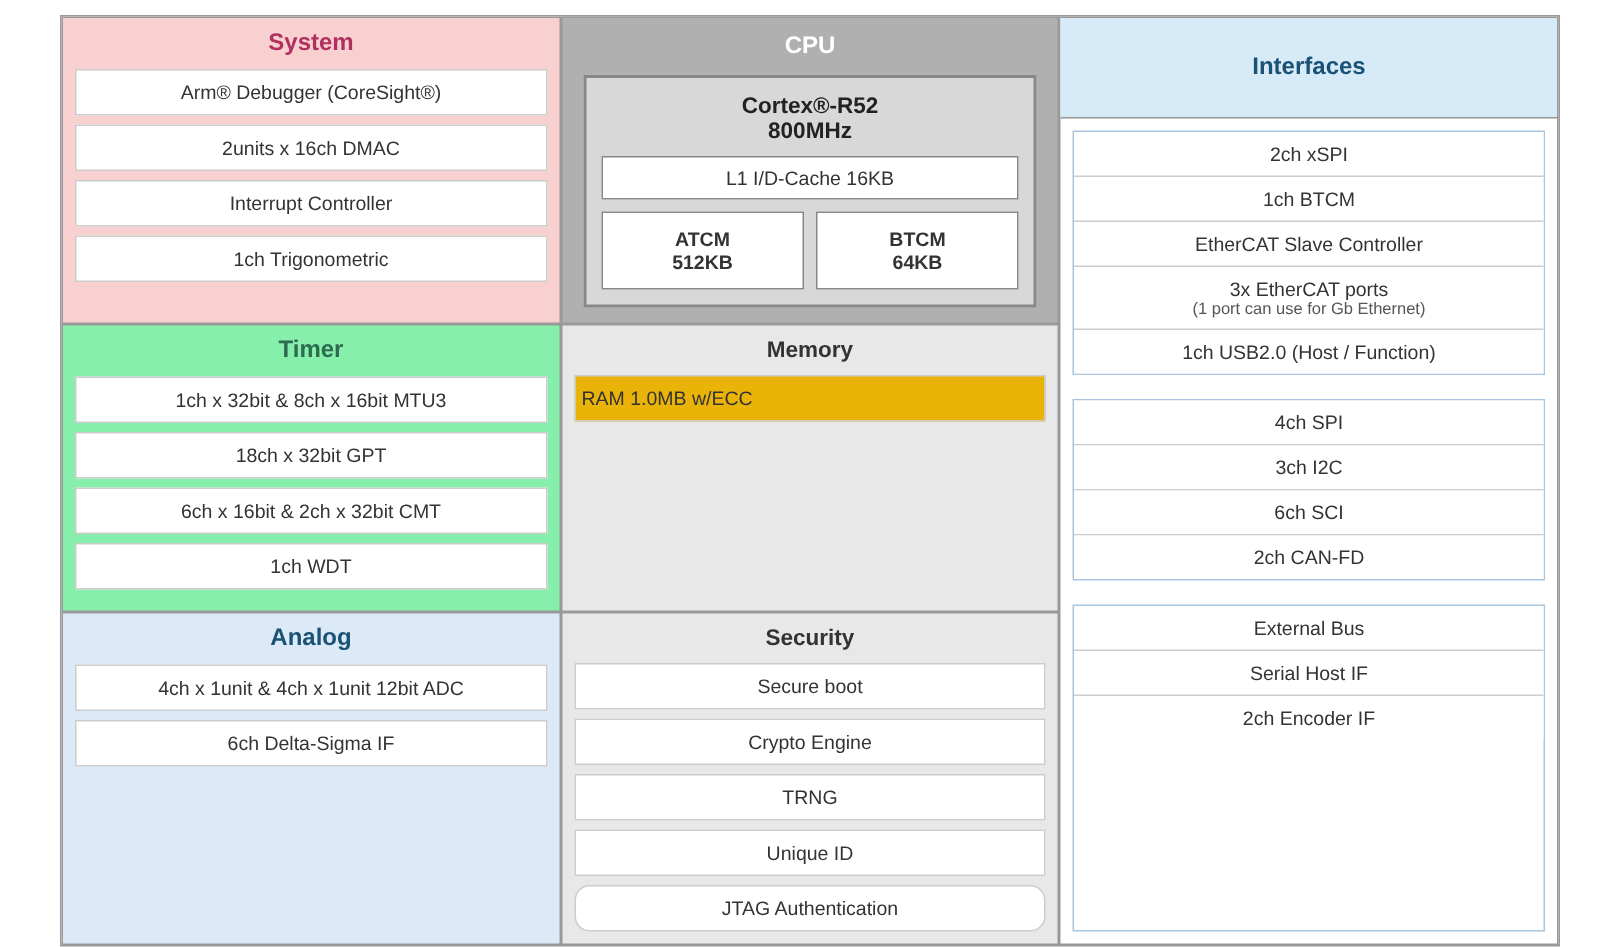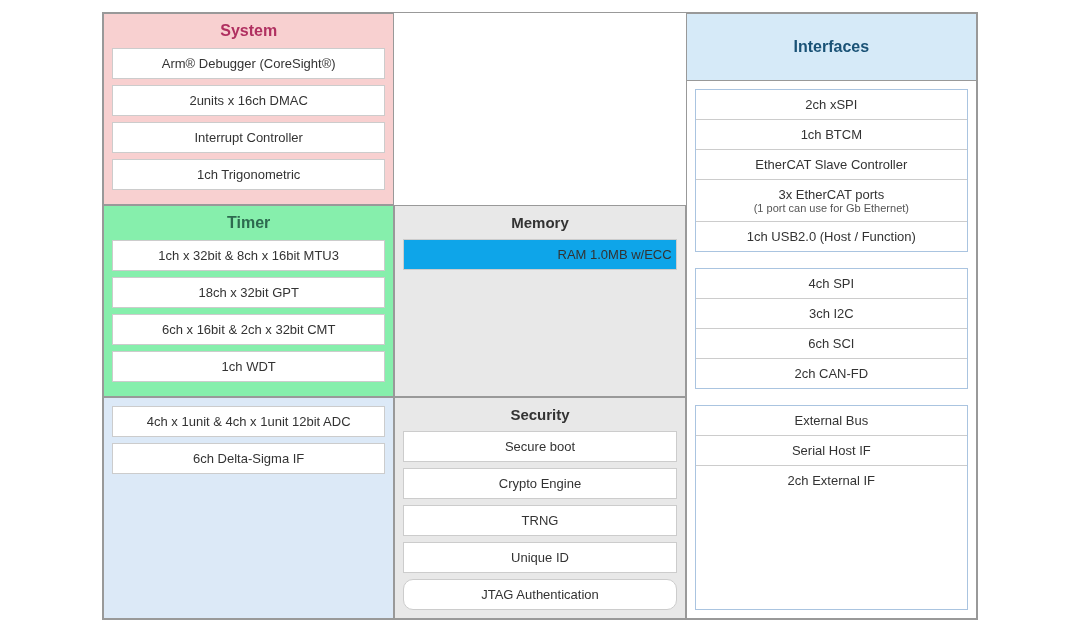--- a/index.html
+++ b/index.html
@@ -6,21 +6,21 @@
     body {
       font-family: Arial, sans-serif;
       background: #fff;
       display: flex;
       justify-content: center;
       align-items: center;
       min-height: 100vh;
       padding: 10px;
     }
     .diagram {
-      width: 876px;
+      width: 1000px;
       border: 1.5px solid #999;
       display: grid;
       grid-template-columns: 1fr 1fr 1fr;
       grid-template-rows: auto auto auto;
       background: #fff;
     }
 
     
     .system-block {
       grid-column: 1;
@@ -195,23 +195,23 @@
       flex-direction: column;
     }
     .memory-block .block-title {
       font-weight: bold;
       font-size: 15px;
       text-align: center;
       color: #333;
       margin-bottom: 8px;
     }
     .memory-block .item {
-      background: #0ea5e9;
-      border: 1px solid #ccc;
-      text-align: right;
+      background: #eab308;
+      border: 1px solid #ccc;
+      text-align: left;
       padding: 7px 4px;
       font-size: 13px;
       color: #333;
     }
 
     
     .security-block {
       grid-column: 2;
       grid-row: 3;
       background: #e8e8e8;
@@ -273,20 +273,40 @@
 <div class="diagram">
 
   <div class="system-block">
     <div class="block-title">System</div>
     <div class="item">Arm® Debugger (CoreSight®)</div>
     <div class="item">2units x 16ch DMAC</div>
     <div class="item">Interrupt Controller</div>
     <div class="item">1ch Trigonometric</div>
   </div>
 
+  <div class="cpu-block">
+    <div class="block-title">CPU</div>
+    <div class="cpu-inner">
+      <div class="cpu-name">
+        <span>Cortex®-R52</span><br>
+        <span>800MHz</span>
+      </div>
+      <div class="cache-box">L1 I/D-Cache 16KB</div>
+      <div class="tcm-row">
+        <div class="tcm-box">
+          <span>ATCM</span><br>
+          <span>512KB</span>
+        </div>
+        <div class="tcm-box">
+          <span>BTCM</span><br>
+          <span>64KB</span>
+        </div>
+      </div>
+    </div>
+  </div>
 
   <div class="interfaces-block">
     <div class="block-title">Interfaces</div>
     <div class="interfaces-group">
       <div class="iface-item">2ch xSPI</div>
       <div class="iface-item">1ch BTCM</div>
       <div class="iface-item">EtherCAT Slave Controller</div>
       <div class="iface-item">
         <div>3x EtherCAT ports</div>
         <div class="iface-small">(1 port can use for Gb Ethernet)</div>
@@ -295,38 +315,39 @@
     </div>
     <div class="interfaces-group">
       <div class="iface-item">4ch SPI</div>
       <div class="iface-item">3ch I2C</div>
       <div class="iface-item">6ch SCI</div>
       <div class="iface-item">2ch CAN-FD</div>
     </div>
     <div class="interfaces-group-last">
       <div class="iface-item">External Bus</div>
       <div class="iface-item">Serial Host IF</div>
-      <div class="iface-item">2ch External IF</div>
+      <div class="iface-item">2ch Encoder IF</div>
     </div>
   </div>
 
   <div class="timer-block">
     <div class="block-title">Timer</div>
     <div class="item">1ch x 32bit &amp; 8ch x 16bit MTU3</div>
     <div class="item">18ch x 32bit GPT</div>
     <div class="item">6ch x 16bit &amp; 2ch x 32bit CMT</div>
     <div class="item">1ch WDT</div>
   </div>
 
   <div class="memory-block">
     <div class="block-title">Memory</div>
     <div class="item">RAM 1.0MB w/ECC</div>
   </div>
 
   <div class="analog-block">
+    <div class="block-title">Analog</div>
     <div class="item">4ch x 1unit &amp; 4ch x 1unit 12bit ADC</div>
     <div class="item">6ch Delta-Sigma IF</div>
   </div>
 
   <div class="security-block">
     <div class="block-title">Security</div>
     <div class="item">Secure boot</div>
     <div class="item">Crypto Engine</div>
     <div class="item">TRNG</div>
     <div class="item">Unique ID</div>

